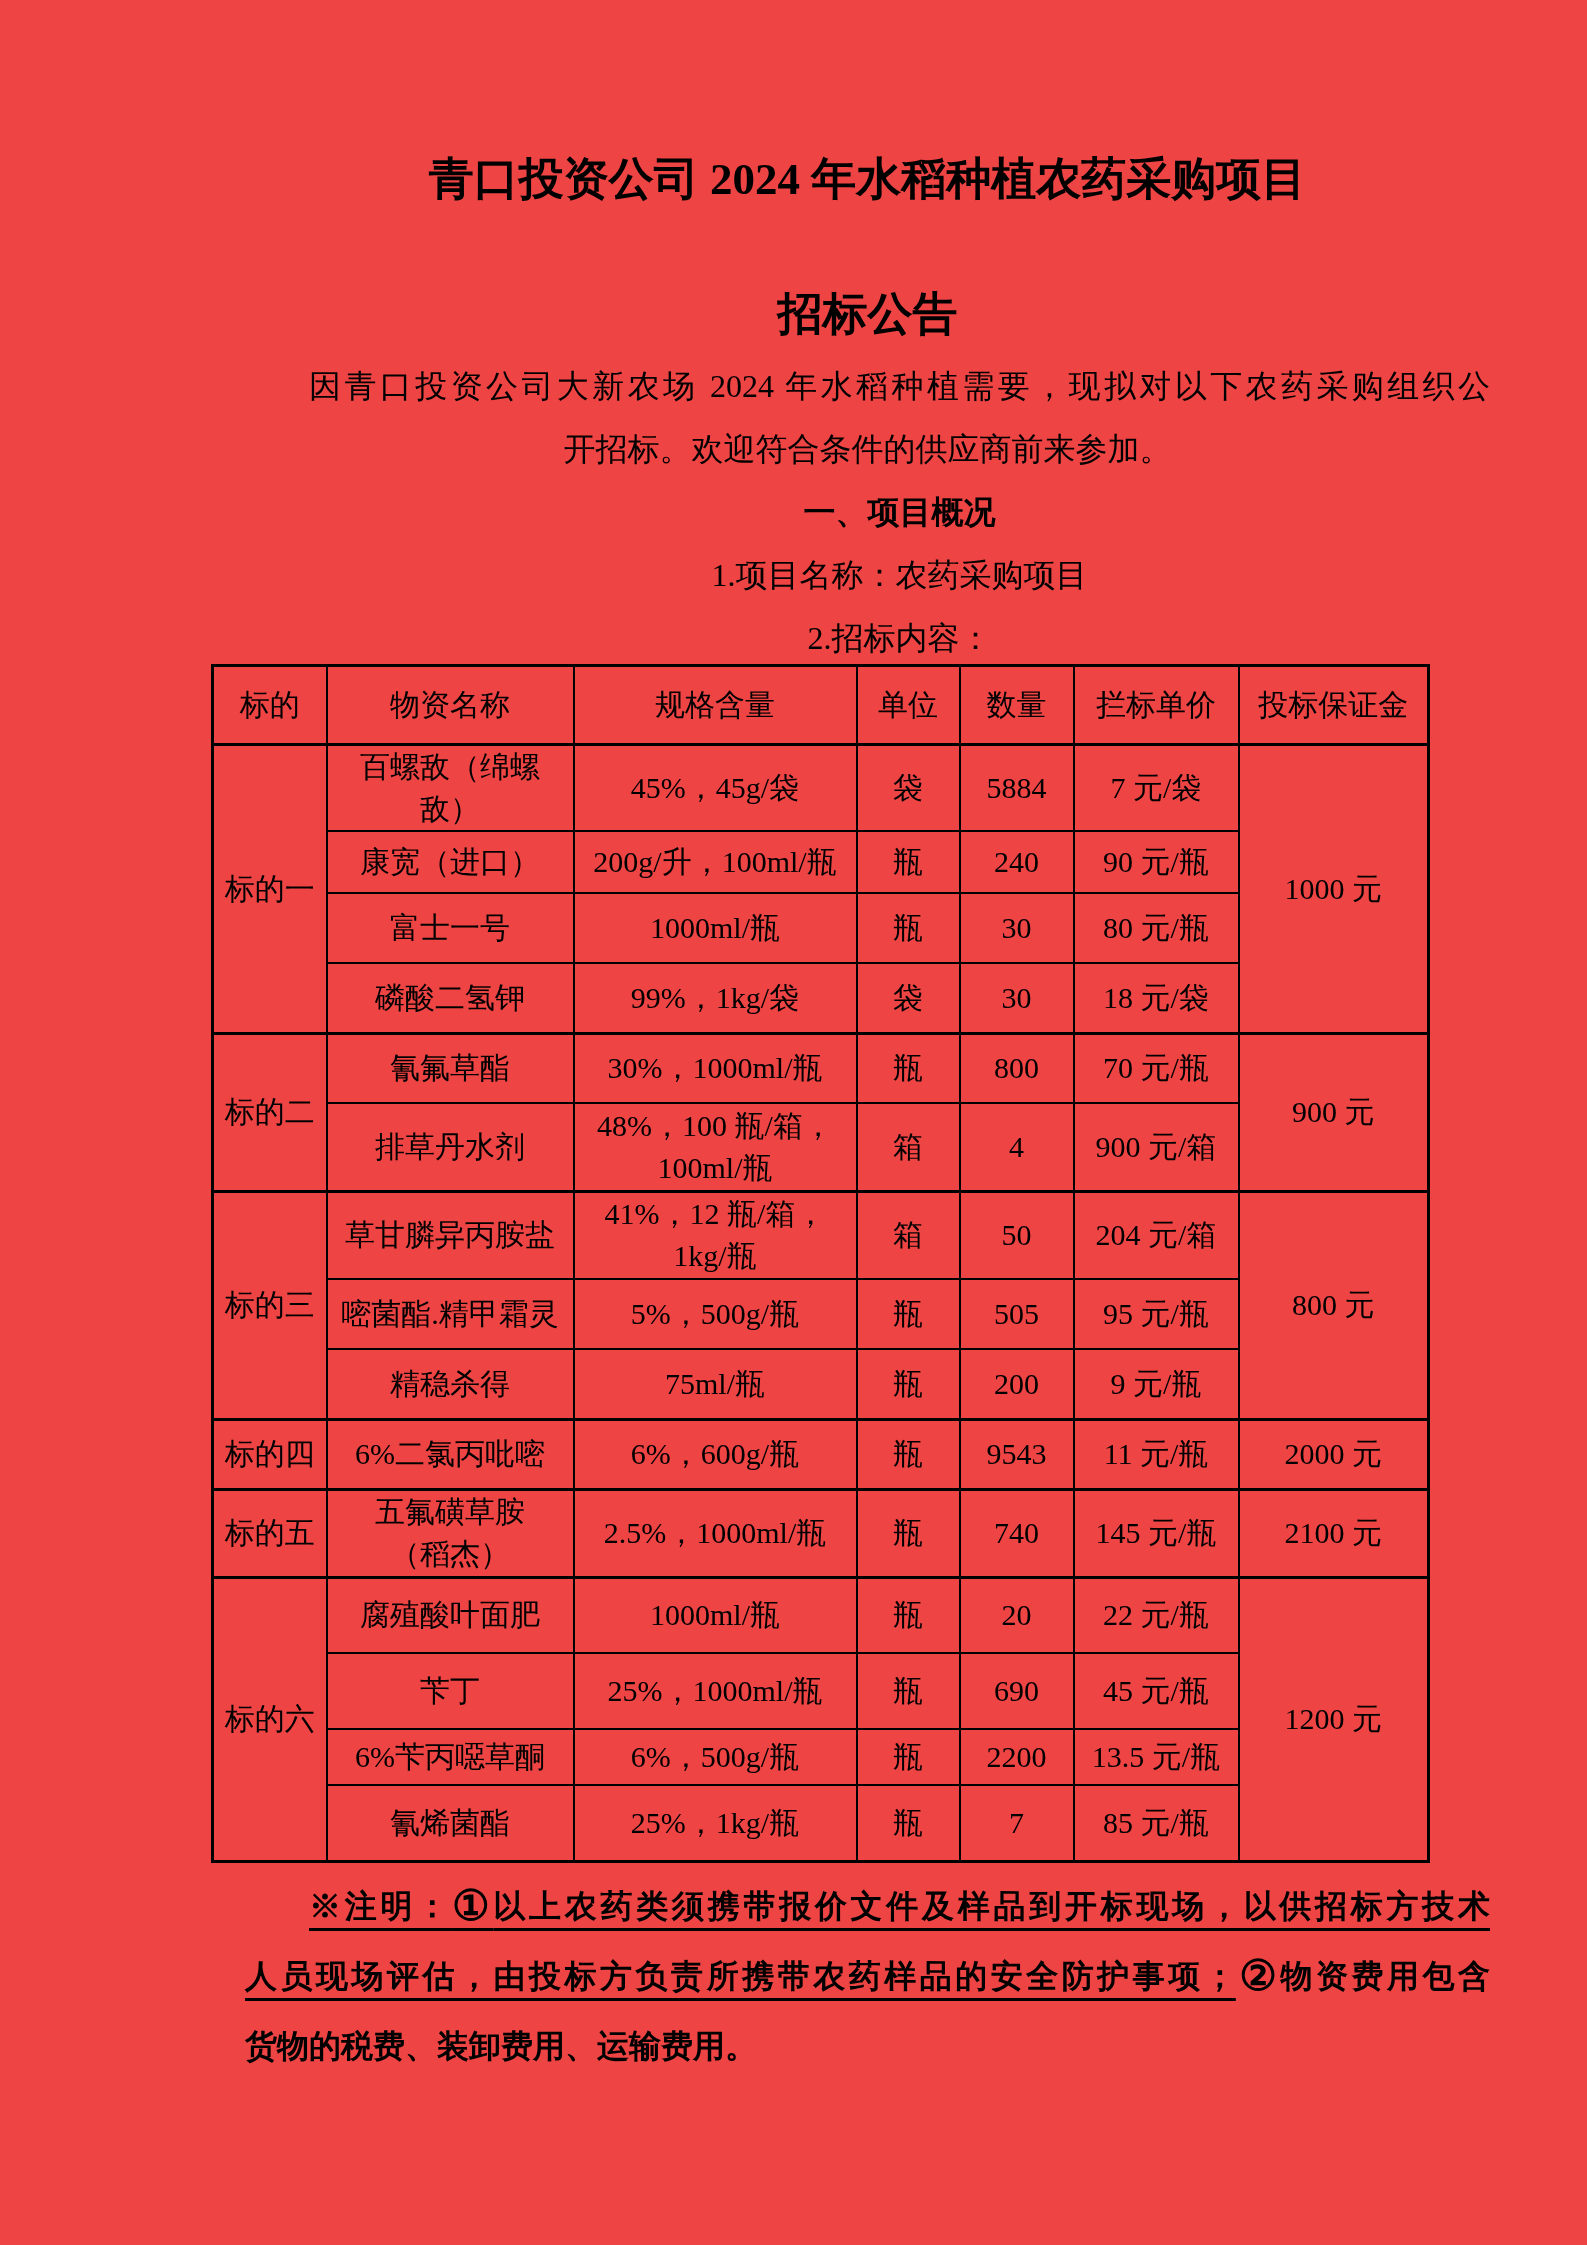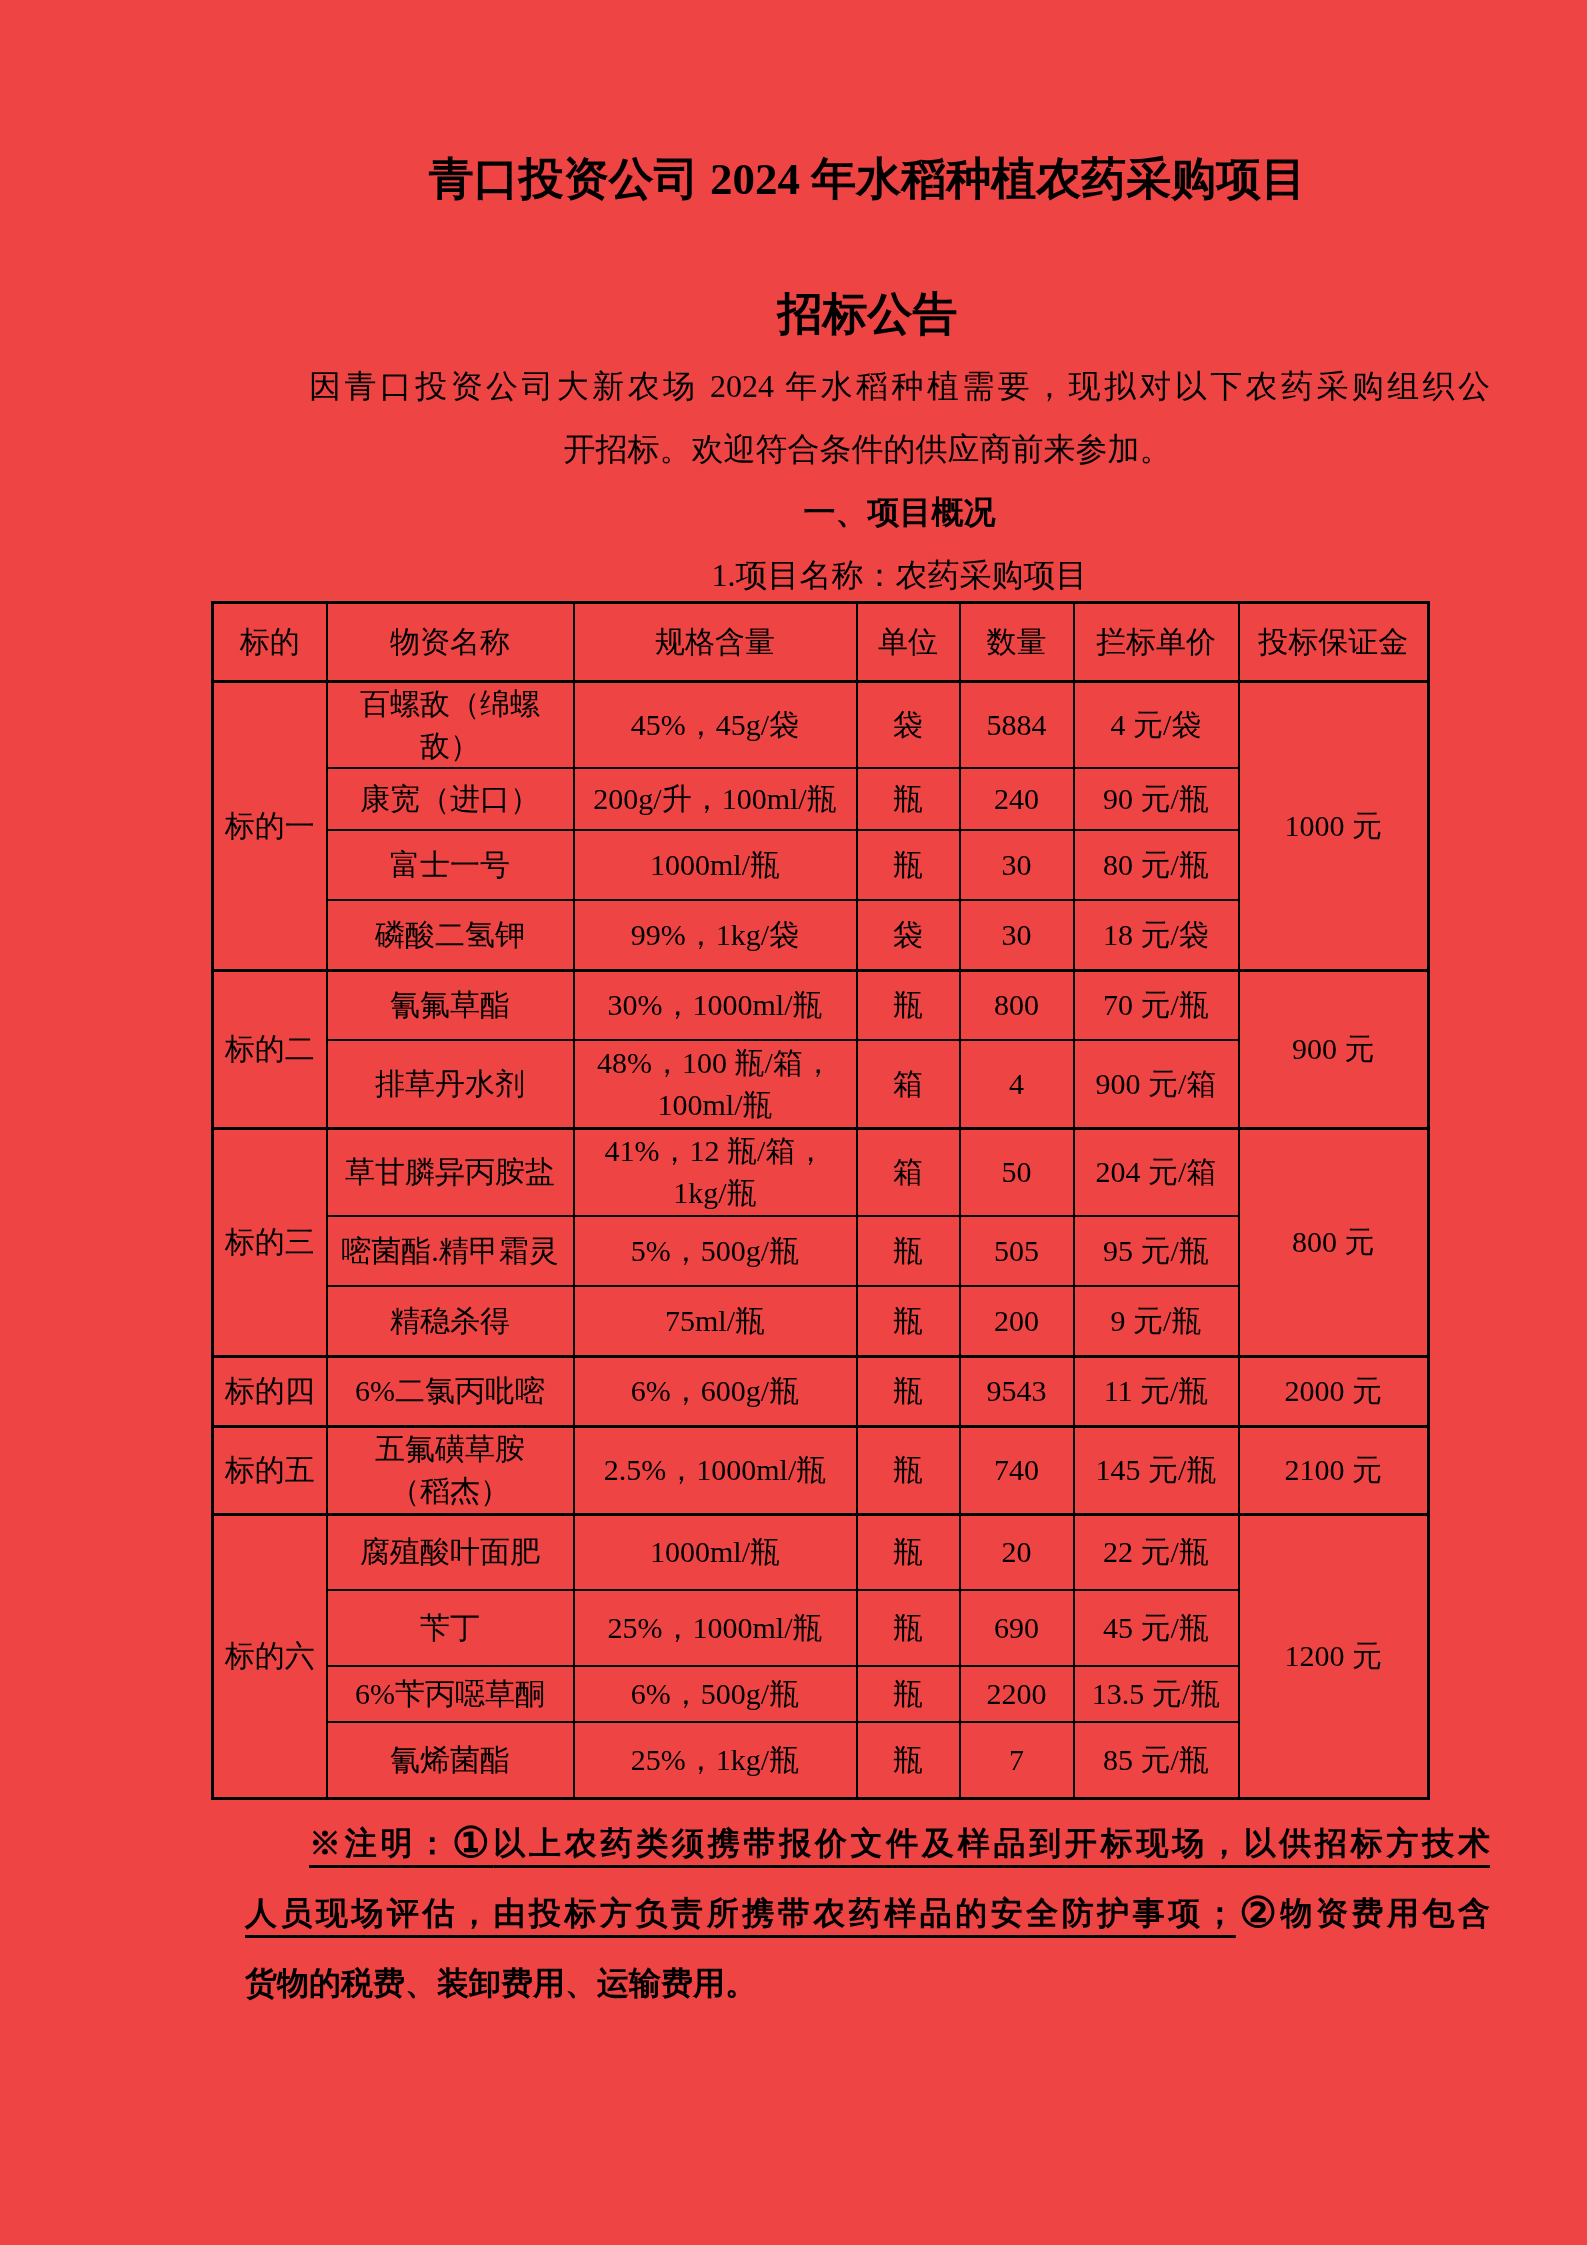--- a/index.html
+++ b/index.html
@@ -65,20 +65,21 @@
   <div class="title">青口投资公司 2024 年水稻种植农药采购项目</div>
   <div class="title title2">招标公告</div>
 
   <div class="intro">
     <div class="bodyline indent jlast">因青口投资公司大新农场 2024 年水稻种植需要，现拟对以下农药采购组织公</div>
     <div class="bodyline">开招标。欢迎符合条件的供应商前来参加。</div>
   </div>
 
   <div class="bodyline indent heading">一、项目概况</div>
   <div class="bodyline indent">1.项目名称：农药采购项目</div>
+  <div class="bodyline indent">2.招标内容：</div>
 
   <table class="bid">
     <colgroup>
       <col style="width:114px">
         <col style="width:247px">
         <col style="width:283px">
       <col style="width:103px">
         <col style="width:114px">
         <col style="width:165px">
         <col style="width:190px">
@@ -93,21 +94,21 @@
         <td>拦标单价</td>
         <td>投标保证金</td>
       </tr>
 
       <tr class="gs" style="height:70px">
         <td rowspan="4">标的一</td>
         <td>百螺敌（绵螺敌）</td>
         <td>45%，45g/袋</td>
         <td>袋</td>
         <td>5884</td>
-        <td>4 元/袋</td>
+        <td>7 元/袋</td>
         <td rowspan="4">1000 元</td>
       </tr>
       <tr style="height:62px">
         <td>康宽（进口）</td>
         <td>200g/升，100ml/瓶</td>
         <td>瓶</td>
         <td>240</td>
         <td>90 元/瓶</td>
       </tr>
       <tr style="height:70px">

